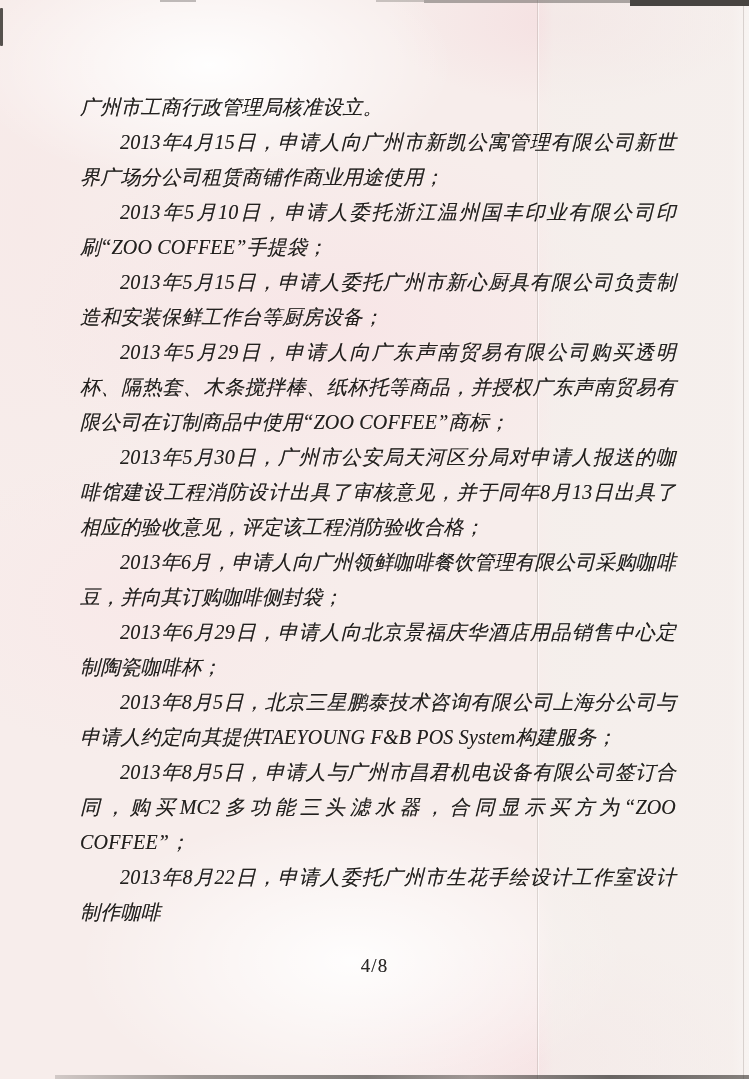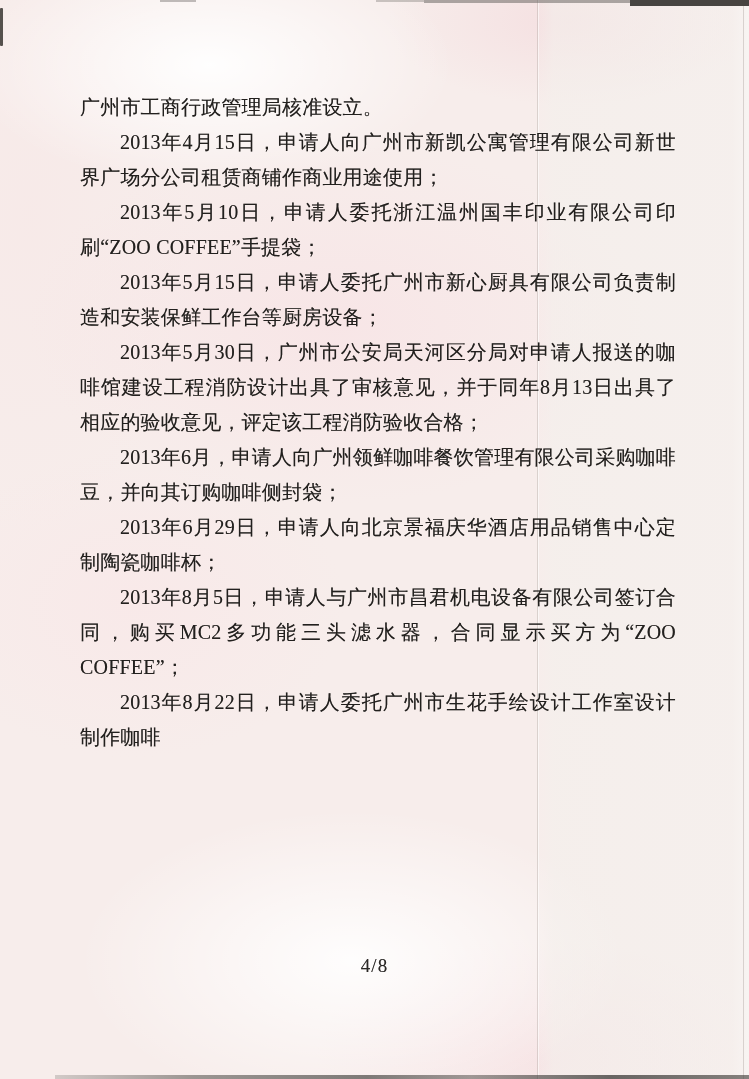--- a/index.html
+++ b/index.html
@@ -79,20 +79,21 @@
     position: absolute;
     left: 80px; top: 90px;
     width: 596px;
     z-index: 2;
     font-size: 20px;
     line-height: 35px;
     color: #22201e;
     text-align: justify;
     letter-spacing: 0.2px;
     text-shadow: 0 0 0.4px rgba(30,28,26,0.45);
+    font-style: italic;
   }
   .doc-text p { margin: 0; }
   .doc-text p.indent { text-indent: 40px; }
   .pagenum {
     position: absolute;
     left: 0; top: 956px;
     width: 749px;
     z-index: 2;
     text-align: center;
     font-size: 19px;
@@ -117,22 +118,24 @@
   <div class="top-mark top-mark-d"></div>
   <div class="left-mark"></div>
   <div class="bottom-mark"></div>
 
   <main class="doc-text">
 
   <p>广州市工商行政管理局核准设立。</p>
       <p class="indent">2013年4月15日，申请人向广州市新凯公寓管理有限公司新世界广场分公司租赁商铺作商业用途使用；</p>
       <p class="indent">2013年5月10日，申请人委托浙江温州国丰印业有限公司印刷“ZOO COFFEE”手提袋；</p>
       <p class="indent">2013年5月15日，申请人委托广州市新心厨具有限公司负责制造和安装保鲜工作台等厨房设备；</p>
+      <p class="indent">2013年5月29日，申请人向广东声南贸易有限公司购买透明杯、隔热套、木条搅拌棒、纸杯托等商品，并授权广东声南贸易有限公司在订制商品中使用“ZOO COFFEE”商标；</p>
       <p class="indent">2013年5月30日，广州市公安局天河区分局对申请人报送的咖啡馆建设工程消防设计出具了审核意见，并于同年8月13日出具了相应的验收意见，评定该工程消防验收合格；</p>
       <p class="indent">2013年6月，申请人向广州领鲜咖啡餐饮管理有限公司采购咖啡豆，并向其订购咖啡侧封袋；</p>
       <p class="indent">2013年6月29日，申请人向北京景福庆华酒店用品销售中心定制陶瓷咖啡杯；</p>
+      <p class="indent">2013年8月5日，北京三星鹏泰技术咨询有限公司上海分公司与申请人约定向其提供TAEYOUNG F&amp;B POS System构建服务；</p>
       <p class="indent">2013年8月5日，申请人与广州市昌君机电设备有限公司签订合同，购买MC2多功能三头滤水器，合同显示买方为“ZOO COFFEE”；</p>
       <p class="indent">2013年8月22日，申请人委托广州市生花手绘设计工作室设计制作咖啡</p>
     </main>
 
   <footer class="pagenum">4/8</footer>
 
 </div>
 
 </body></html>

